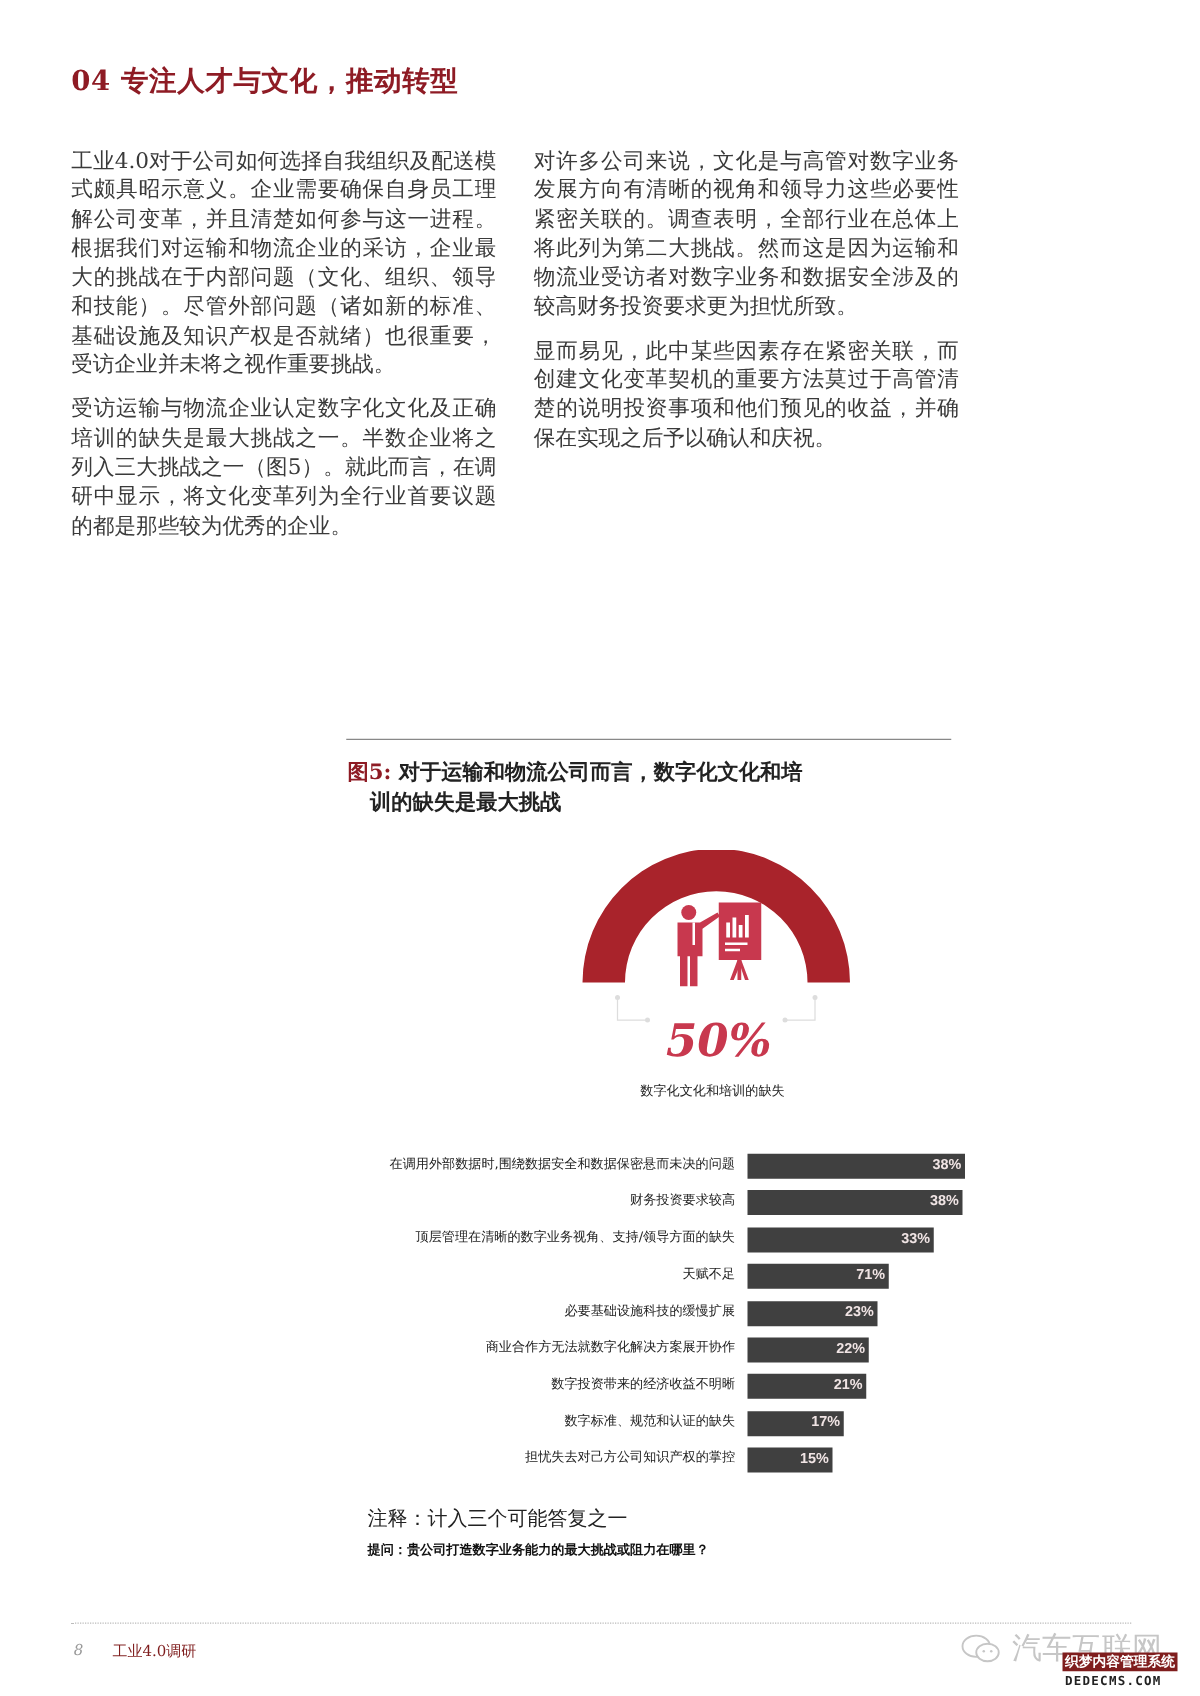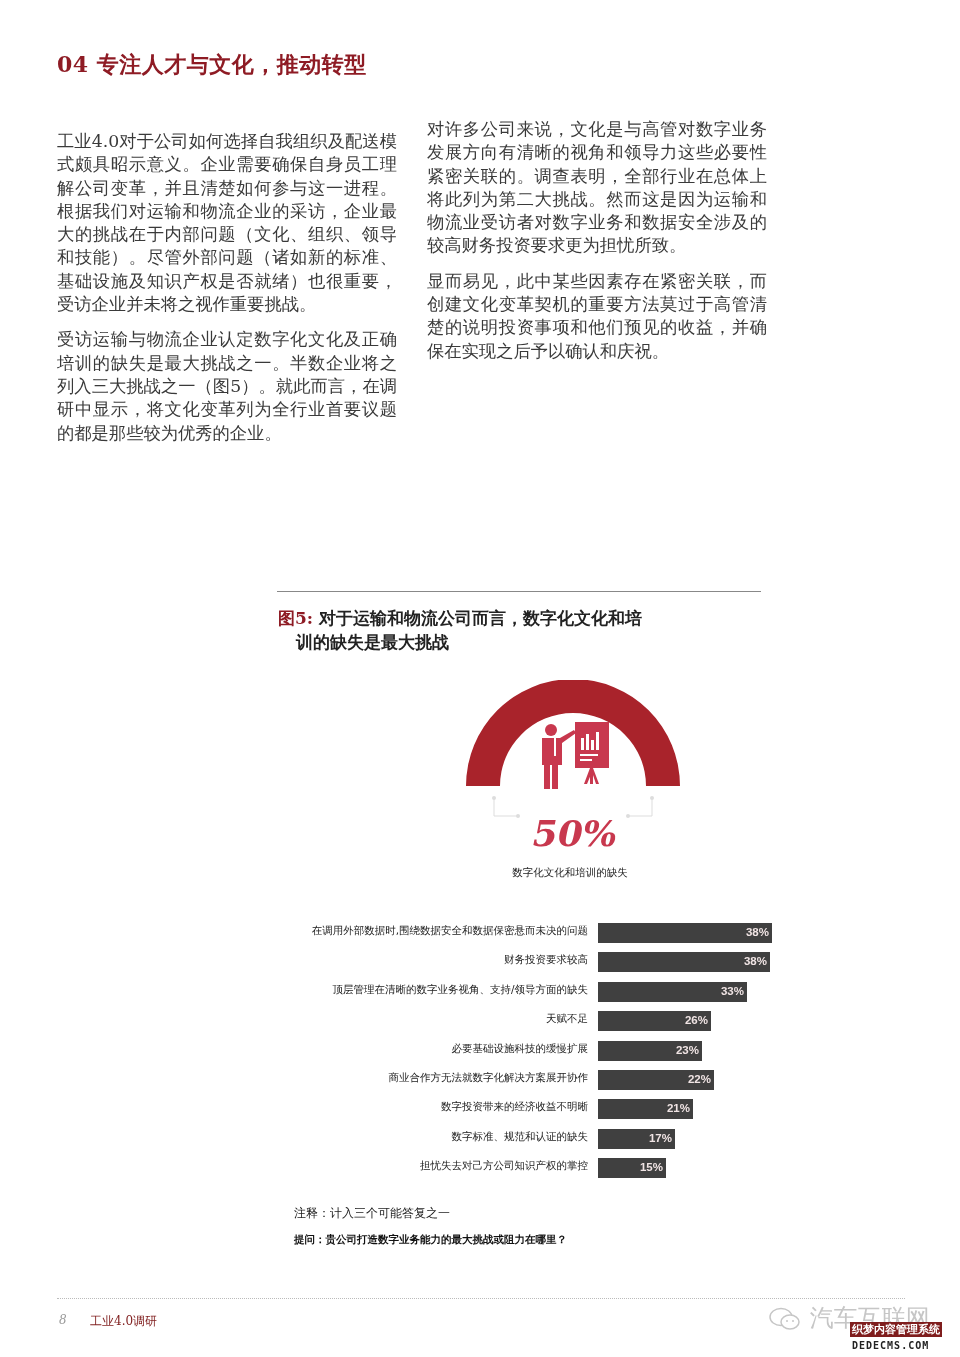--- a/index.html
+++ b/index.html
@@ -3,40 +3,40 @@
   <meta charset="utf-8">
   <style>
     html, body { margin: 0; padding: 0; background: #ffffff; }
     body { width: 960px; height: 1357px; position: relative; overflow: hidden;
            font-family: "DejaVu Serif", "Liberation Serif", serif; color: #333; }
     .abs { position: absolute; }
     .section-title { left: 57px; top: 50px; font-size: 22px; font-weight: bold; color: #8e1b24;
                      letter-spacing: 0.5px; font-family: "DejaVu Serif", serif; }
     .col { width: 340px; font-size: 17.3px; line-height: 23.3px; color: #3a3a3a; text-align: justify; }
     .col p { margin: 0 0 12px 0; }
-    .col-left { left: 57px; top: 130px; }
+    .col-left { left: 57px; top: 118px; }
     .col-right { left: 427px; top: 118px; }
     .fig-rule { left: 277px; top: 591px; width: 484px; height: 0; border-top: 1px solid #888; }
     .fig-title { left: 278px; top: 606px; width: 440px; font-size: 17px; line-height: 24px; color: #222;
                  font-family: "DejaVu Sans", sans-serif; font-weight: bold; }
     .fig-title .fig-num { color: #8e1b24; font-family: "DejaVu Serif", serif; }
     .fig-title .line2 { display: block; padding-left: 18px; }
     .gauge { left: 462px; top: 680px; width: 222px; height: 140px; }
     .big-pct { left: 495px; top: 812px; width: 160px; text-align: center; font-size: 36px;
                font-style: italic; font-weight: bold; color: #c8384e; font-family: "DejaVu Serif", serif; }
     .gauge-caption { left: 470px; top: 866px; width: 200px; text-align: center; font-size: 10.5px;
                      color: #222; font-family: "DejaVu Sans", sans-serif; }
     .bars { left: 280px; top: 921px; width: 500px; }
     .bar-row { position: relative; height: 29.4px; }
     .bar-label { position: absolute; right: 192px; top: 3px; font-size: 10.5px; color: #222;
                  white-space: nowrap; font-family: "DejaVu Sans", sans-serif; }
     .bar { position: absolute; left: 318px; top: 2px; height: 20px; background: #404040; }
     .bar-value { position: absolute; right: 3px; top: 3px; font-size: 11.5px; font-weight: bold; color: #f0e4e4;
                  font-family: "Liberation Sans", sans-serif; }
-    .note { left: 294px; top: 1205px; font-size: 12px; color: #222; font-family: Liberation Serif, serif; }
+    .note { left: 294px; top: 1205px; font-size: 16px; color: #222; font-family: Liberation Serif, serif; }
     .question { left: 294px; top: 1233px; font-size: 10.5px; font-weight: bold; color: #111;
                 font-family: Liberation Mono, monospace; }
     .footer-rule { left: 57px; top: 1298px; width: 848px; border-top: 1px dotted #bbb; }
     .page-num { left: 59px; top: 1313px; font-size: 12px; font-style: italic; color: #999; }
     .footer-title { left: 90px; top: 1313px; font-size: 12px; color: #7f1d1d; }
     .watermark { left: 768px; top: 1302px; font-size: 24px; color: #c6c6c6; font-family: "DejaVu Sans", sans-serif; }
     .watermark .wm-icon { display: inline-block; width: 34px; height: 24px; vertical-align: middle; }
     .wm2 { left: 850px; top: 1322px; font-size: 11px; font-weight: bold; color: #fff; background: #7f1d1d;
            padding: 0 2px; font-family: "DejaVu Sans", sans-serif; }
     .wm3 { left: 852px; top: 1340px; font-size: 10px; font-weight: bold; color: #222; letter-spacing: 1px;
@@ -118,32 +118,32 @@
   </div>
   <div class="bar-row">
     <span class="bar-label">顶层管理在清晰的数字业务视角、支持/领导方面的缺失</span>
     <div class="bar" style="width:149px">
         <span class="bar-value">33%</span>
       </div>
   </div>
   <div class="bar-row">
     <span class="bar-label">天赋不足</span>
     <div class="bar" style="width:113px">
-        <span class="bar-value">26%</span>
+        <span class="bar-value">71%</span>
       </div>
   </div>
   <div class="bar-row">
     <span class="bar-label">必要基础设施科技的缓慢扩展</span>
     <div class="bar" style="width:104px">
         <span class="bar-value">23%</span>
       </div>
   </div>
   <div class="bar-row">
     <span class="bar-label">商业合作方无法就数字化解决方案展开协作</span>
-    <div class="bar" style="width:116px">
+    <div class="bar" style="width:97px">
         <span class="bar-value">22%</span>
       </div>
   </div>
   <div class="bar-row">
     <span class="bar-label">数字投资带来的经济收益不明晰</span>
     <div class="bar" style="width:95px">
         <span class="bar-value">21%</span>
       </div>
   </div>
   <div class="bar-row">

